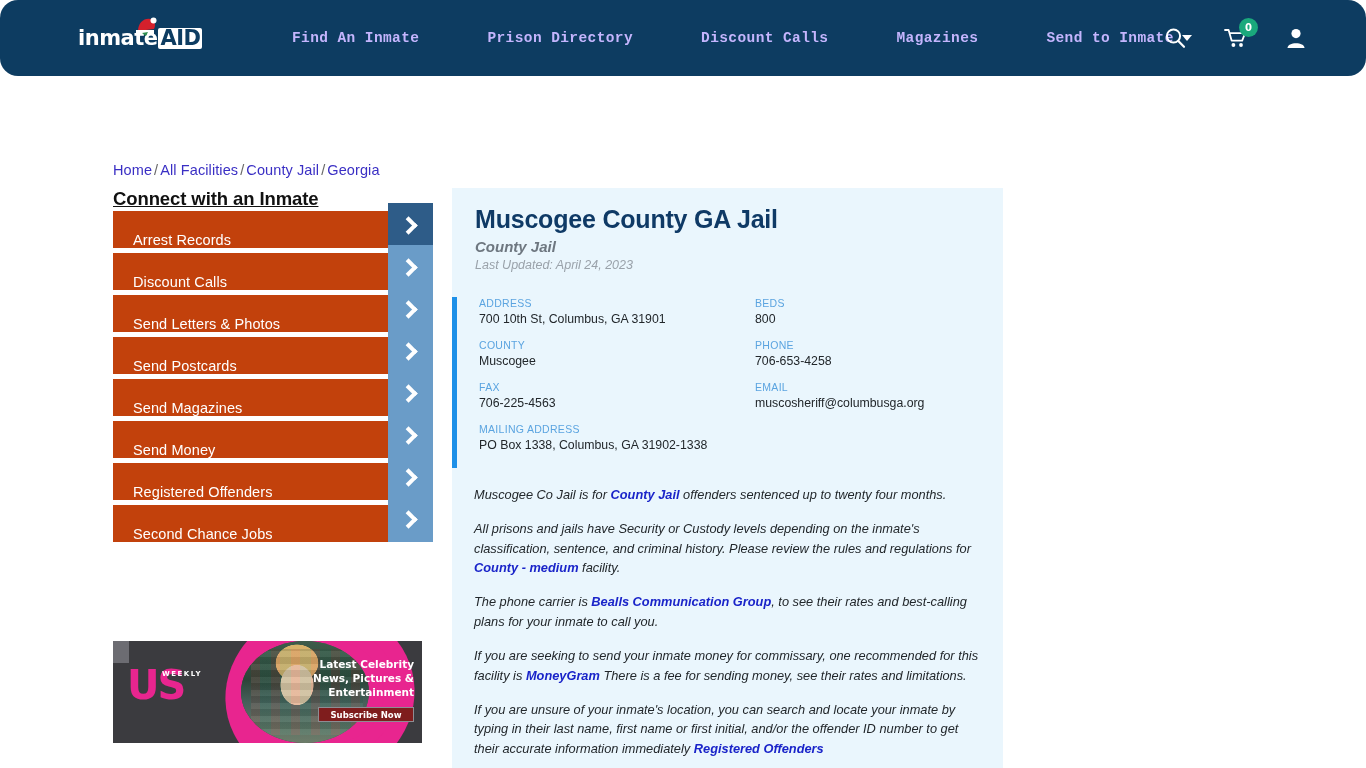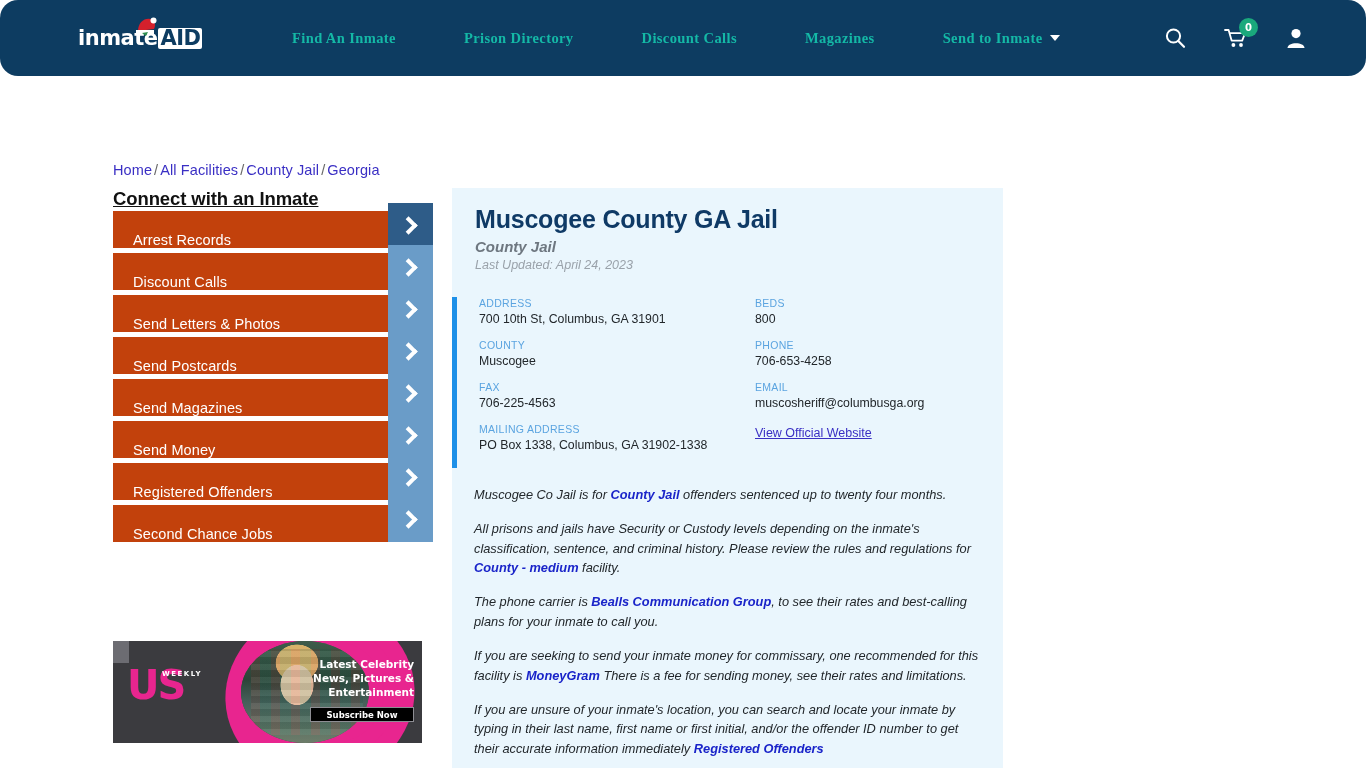--- a/index.html
+++ b/index.html
@@ -40,24 +40,24 @@
   .santa-hat {
     position: absolute; left: 57px; top: -4px;
     width: 22px; height: 19px; pointer-events: none;
   }
 
   .nav {
     display: flex; align-items: center;
     margin-left: 72px; gap: 0;
   }
   .nav-item {
-    color: #14b8a6; font-size: 14.5px; font-weight: bold;
+    color: #c4b5fd; font-size: 14.5px; font-weight: bold;
     letter-spacing: 0.4px;
     padding: 0 34px; cursor: pointer; white-space: nowrap;
-    font-family: Liberation Serif, serif;
+    font-family: Liberation Mono, monospace;
   }
   .nav-item.dropdown { display: flex; align-items: center; gap: 8px; }
   .caret {
     width: 0; height: 0;
     border-left: 5px solid transparent;
     border-right: 5px solid transparent;
     border-top: 6px solid #ffffff;
     display: inline-block;
   }
 
@@ -169,22 +169,22 @@
   .ad-right {
     position: absolute; right: 8px; top: 16px;
     width: 104px; text-align: right;
   }
   .ad-line {
     color: #ffffff; font-size: 10.5px; font-weight: bold;
     line-height: 14px; font-family: "DejaVu Sans", sans-serif;
   }
   .ad-cta {
     margin-top: 8px; margin-left: auto;
-    width: 104px; height: 15px;
-    background: #000000; border: 1px solid #8d8d93;
+    width: 96px; height: 15px;
+    background: #7f1d1d; border: 1px solid #8d8d93;
     color: #ffffff; font-size: 8.5px; font-weight: bold;
     display: flex; align-items: center; justify-content: center;
     font-family: "DejaVu Sans", sans-serif;
   }
 
   
   .card {
     position: absolute; left: 452px; top: 112px;
     width: 551px; height: 583px;
     background: #eaf6fd;
@@ -396,23 +396,20 @@
         </div>
         <div>
           <div class="info-label">EMAIL</div>
           <div class="info-value">muscosheriff@columbusga.org</div>
         </div>
 
         <div>
           <div class="info-label">MAILING ADDRESS</div>
           <div class="info-value">PO Box 1338, Columbus, GA 31902-1338</div>
         </div>
-        <div>
-          <span class="info-link">View Official Website</span>
-        </div>
 
       </div>
     </div>
 
     <div class="body-text">
       <p><span>Muscogee Co Jail is for </span><a>County Jail</a><span> offenders sentenced up to twenty four months.</span></p>
 
       <p><span>All prisons and jails have Security or Custody levels depending on the inmate's classification, sentence, and criminal history. Please review the rules and regulations for </span><a>County - medium</a><span> facility.</span></p>
 
       <p><span>The phone carrier is </span><a>Bealls Communication Group</a><span>, to see their rates and best-calling plans for your inmate to call you.</span></p>

